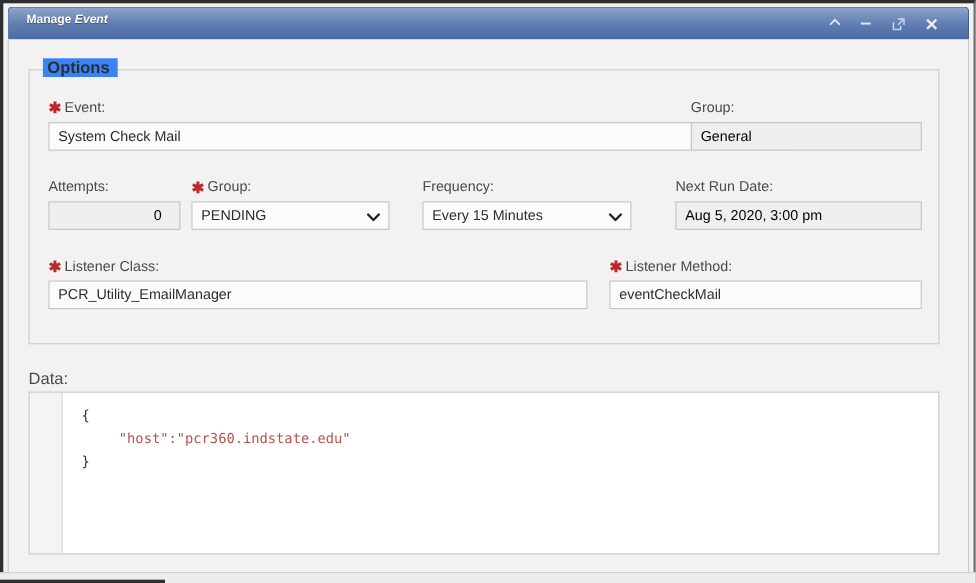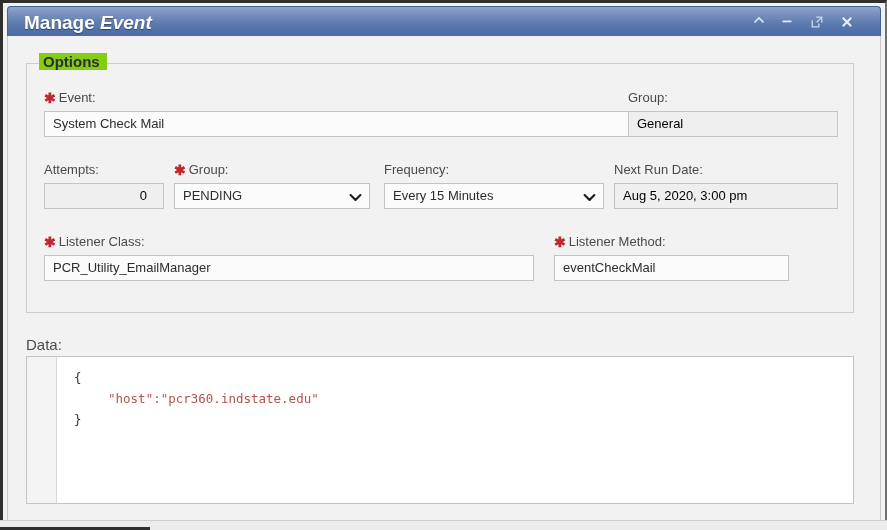--- a/index.html
+++ b/index.html
@@ -41,21 +41,21 @@
         #7d95c2 18%,
         #5f7cb0 55%,
         #4a69a4 100%);
     border-radius: 4px 4px 0 0;
     border: 1px solid #44628f;
     border-bottom: none;
   }
   #title-text {
     position: absolute;
     left: 16px; top: 5px;
-    font-size: 19px;
+    font-size: 11px;
     color: #ffffff;
     text-shadow: 0 1px 1px rgba(0,0,0,.45);
     white-space: nowrap;
   }
   #title-text .t-bold { font-weight: bold; }
   #title-text .t-ital { font-weight: bold; font-style: italic; }
 
   .win-btn {
     position: absolute;
     top: 6px;
@@ -92,21 +92,21 @@
     left: 18px; top: 27px;
     width: 828px; height: 250px;
     box-sizing: border-box;
     border: 1px solid #cccccc;
     background: #f2f2f2;
   }
   #options-legend {
     position: absolute;
     left: 12px; top: -11px;
     padding: 0 7px 0 4px;
-    background: #84cc16;
+    background: #3b82f6;
     font-size: 15px;
     font-weight: bold;
     color: #2e2e2e;
   }
 
   
   .field { position: absolute; }
   .flabel {
     position: absolute;
     left: 0; top: 0;
@@ -270,33 +270,33 @@
 
       <div class="field" style="left:17px; top:98px; width:120px;">
         <div class="flabel">Attempts:</div>
         <div class="fbox readonly numeric" style="width:120px;">0</div>
       </div>
 
       <div class="field" style="left:147px; top:98px; width:200px;">
         <div class="flabel">
           <span class="req">✱</span><span>Group:</span>
         </div>
-        <div class="fbox select" style="width:196px;">
+        <div class="fbox select" style="width:180px;">
           <span>PENDING</span>
           <span class="caret">
             <svg width="13" height="9" viewBox="0 0 13 9">
               <polyline points="1.6,2 6.5,7 11.4,2" fill="none" stroke="#1d1d1d" stroke-width="2.1" stroke-linecap="round" stroke-linejoin="round"></polyline>
             </svg>
           </span>
         </div>
       </div>
 
       <div class="field" style="left:357px; top:98px; width:220px;">
         <div class="flabel">Frequency:</div>
-        <div class="fbox select" style="width:220px;">
+        <div class="fbox select" style="width:190px;">
           <span>Every 15 Minutes</span>
           <span class="caret">
             <svg width="13" height="9" viewBox="0 0 13 9">
               <polyline points="1.6,2 6.5,7 11.4,2" fill="none" stroke="#1d1d1d" stroke-width="2.1" stroke-linecap="round" stroke-linejoin="round"></polyline>
             </svg>
           </span>
         </div>
       </div>
 
       <div class="field" style="left:587px; top:98px; width:224px;">
@@ -308,21 +308,21 @@
         <div class="flabel">
           <span class="req">✱</span><span>Listener Class:</span>
         </div>
         <div class="fbox" style="width:490px;">PCR_Utility_EmailManager</div>
       </div>
 
       <div class="field" style="left:527px; top:170px; width:284px;">
         <div class="flabel">
           <span class="req">✱</span><span>Listener Method:</span>
         </div>
-        <div class="fbox" style="width:235px;">eventCheckMail</div>
+        <div class="fbox" style="width:284px;">eventCheckMail</div>
       </div>
     </div>
 
     <div id="data-label">Data:</div>
 
     <div id="data-editor">
       <div id="data-gutter"></div>
       <div id="data-code"><span>{</span>
 <span class="ind"></span><span class="str">"host":"pcr360.indstate.edu"</span>
 <span>}</span></div>

